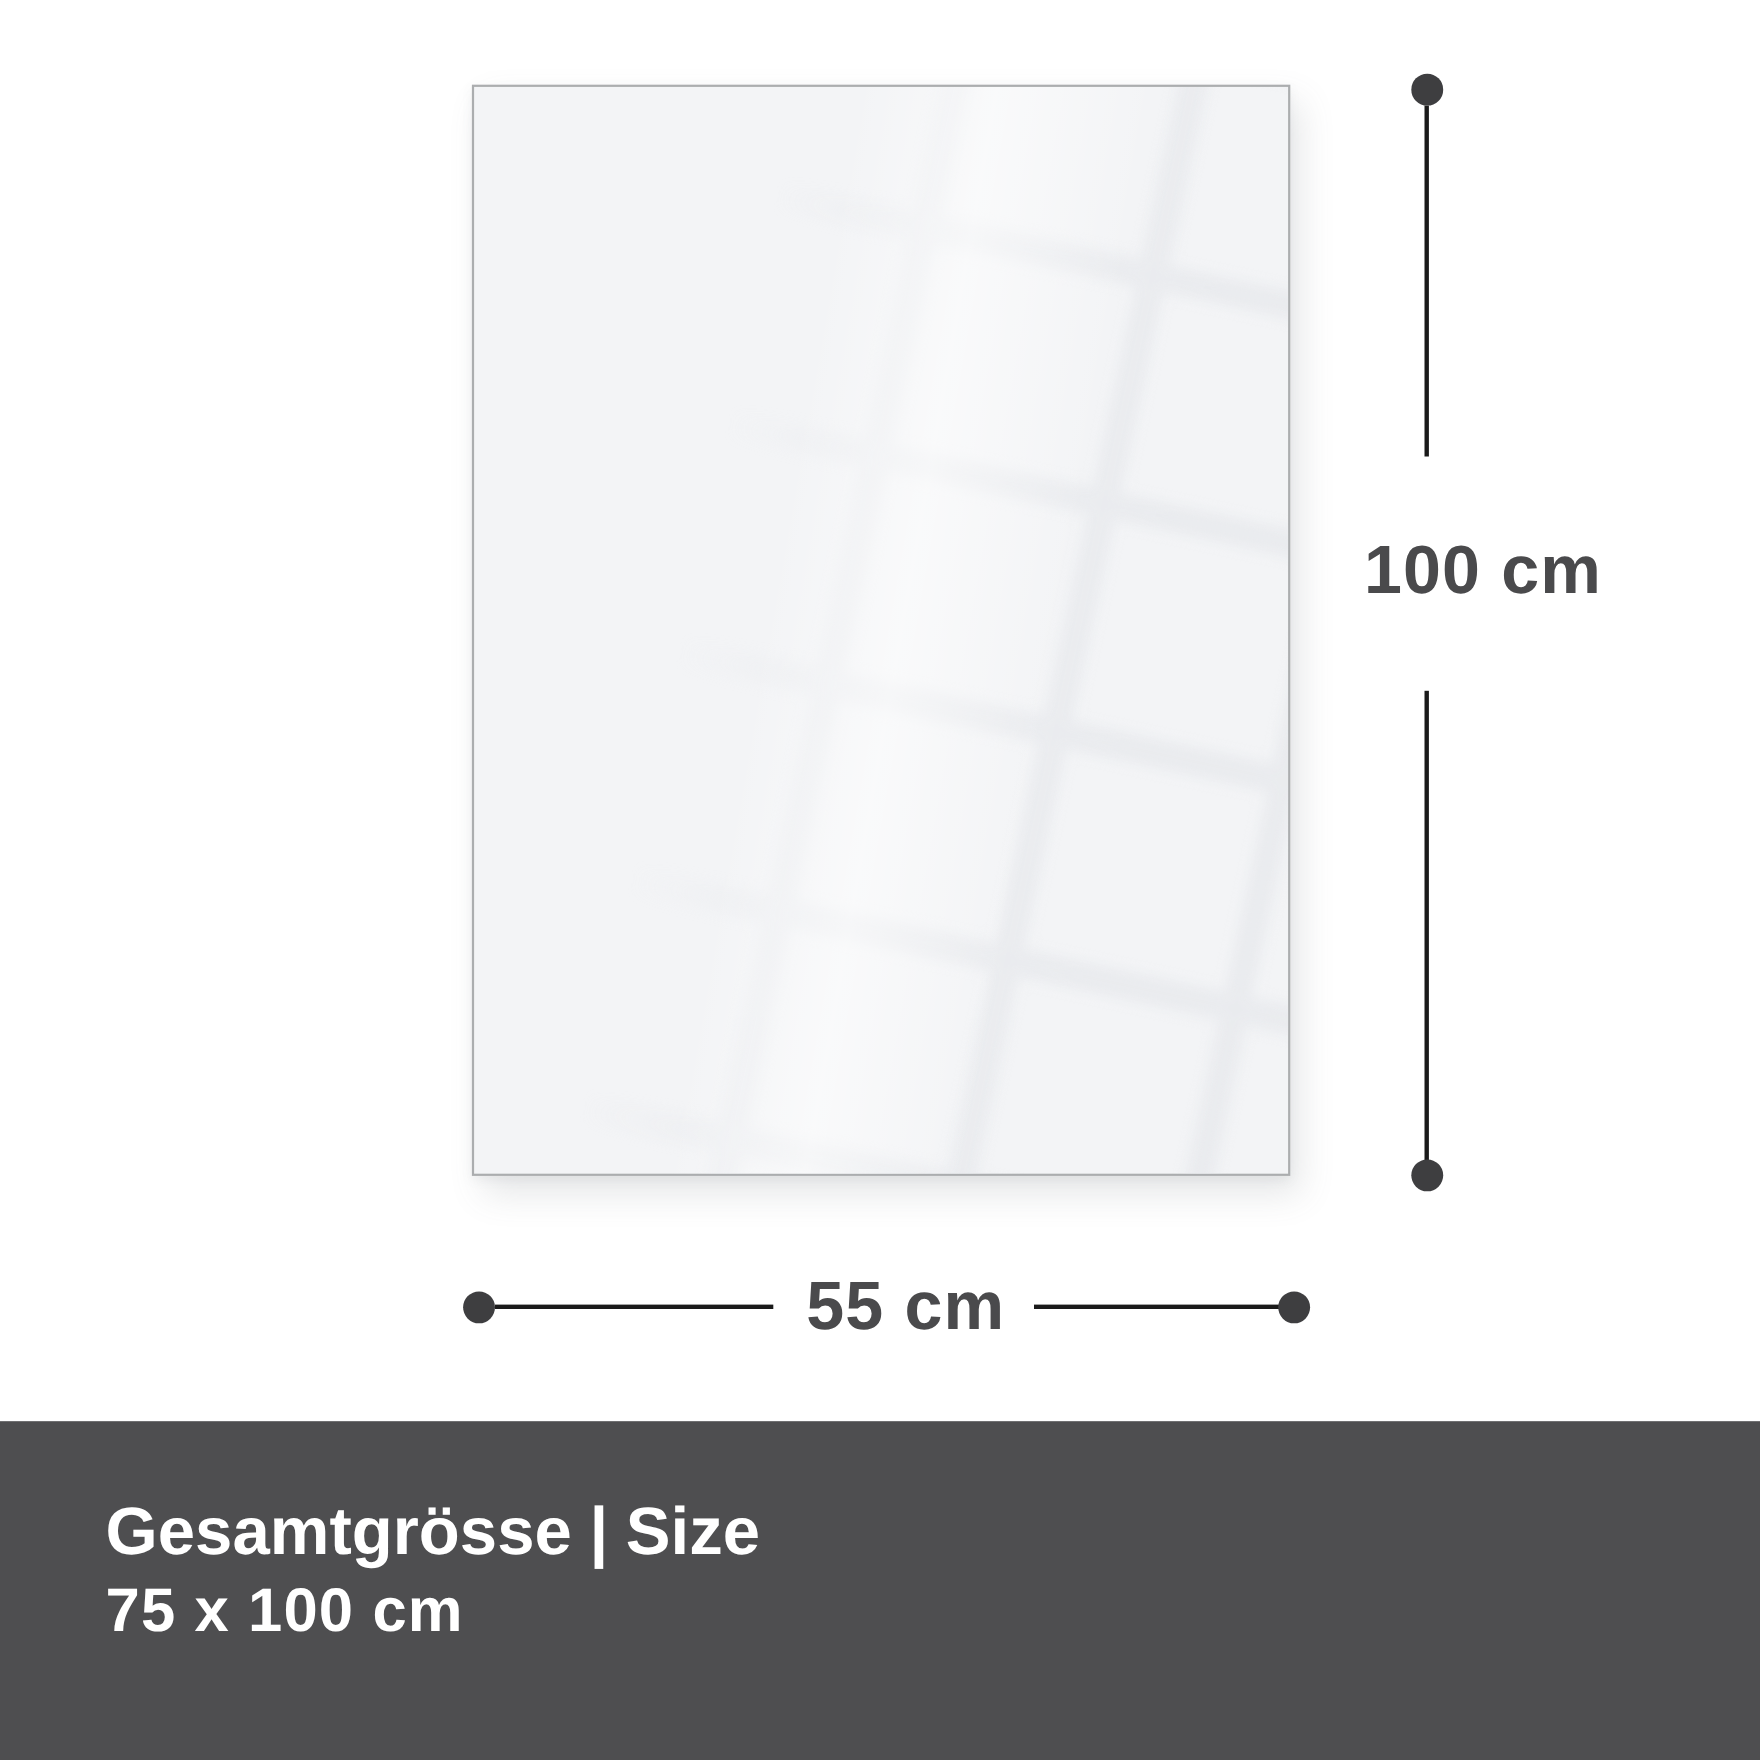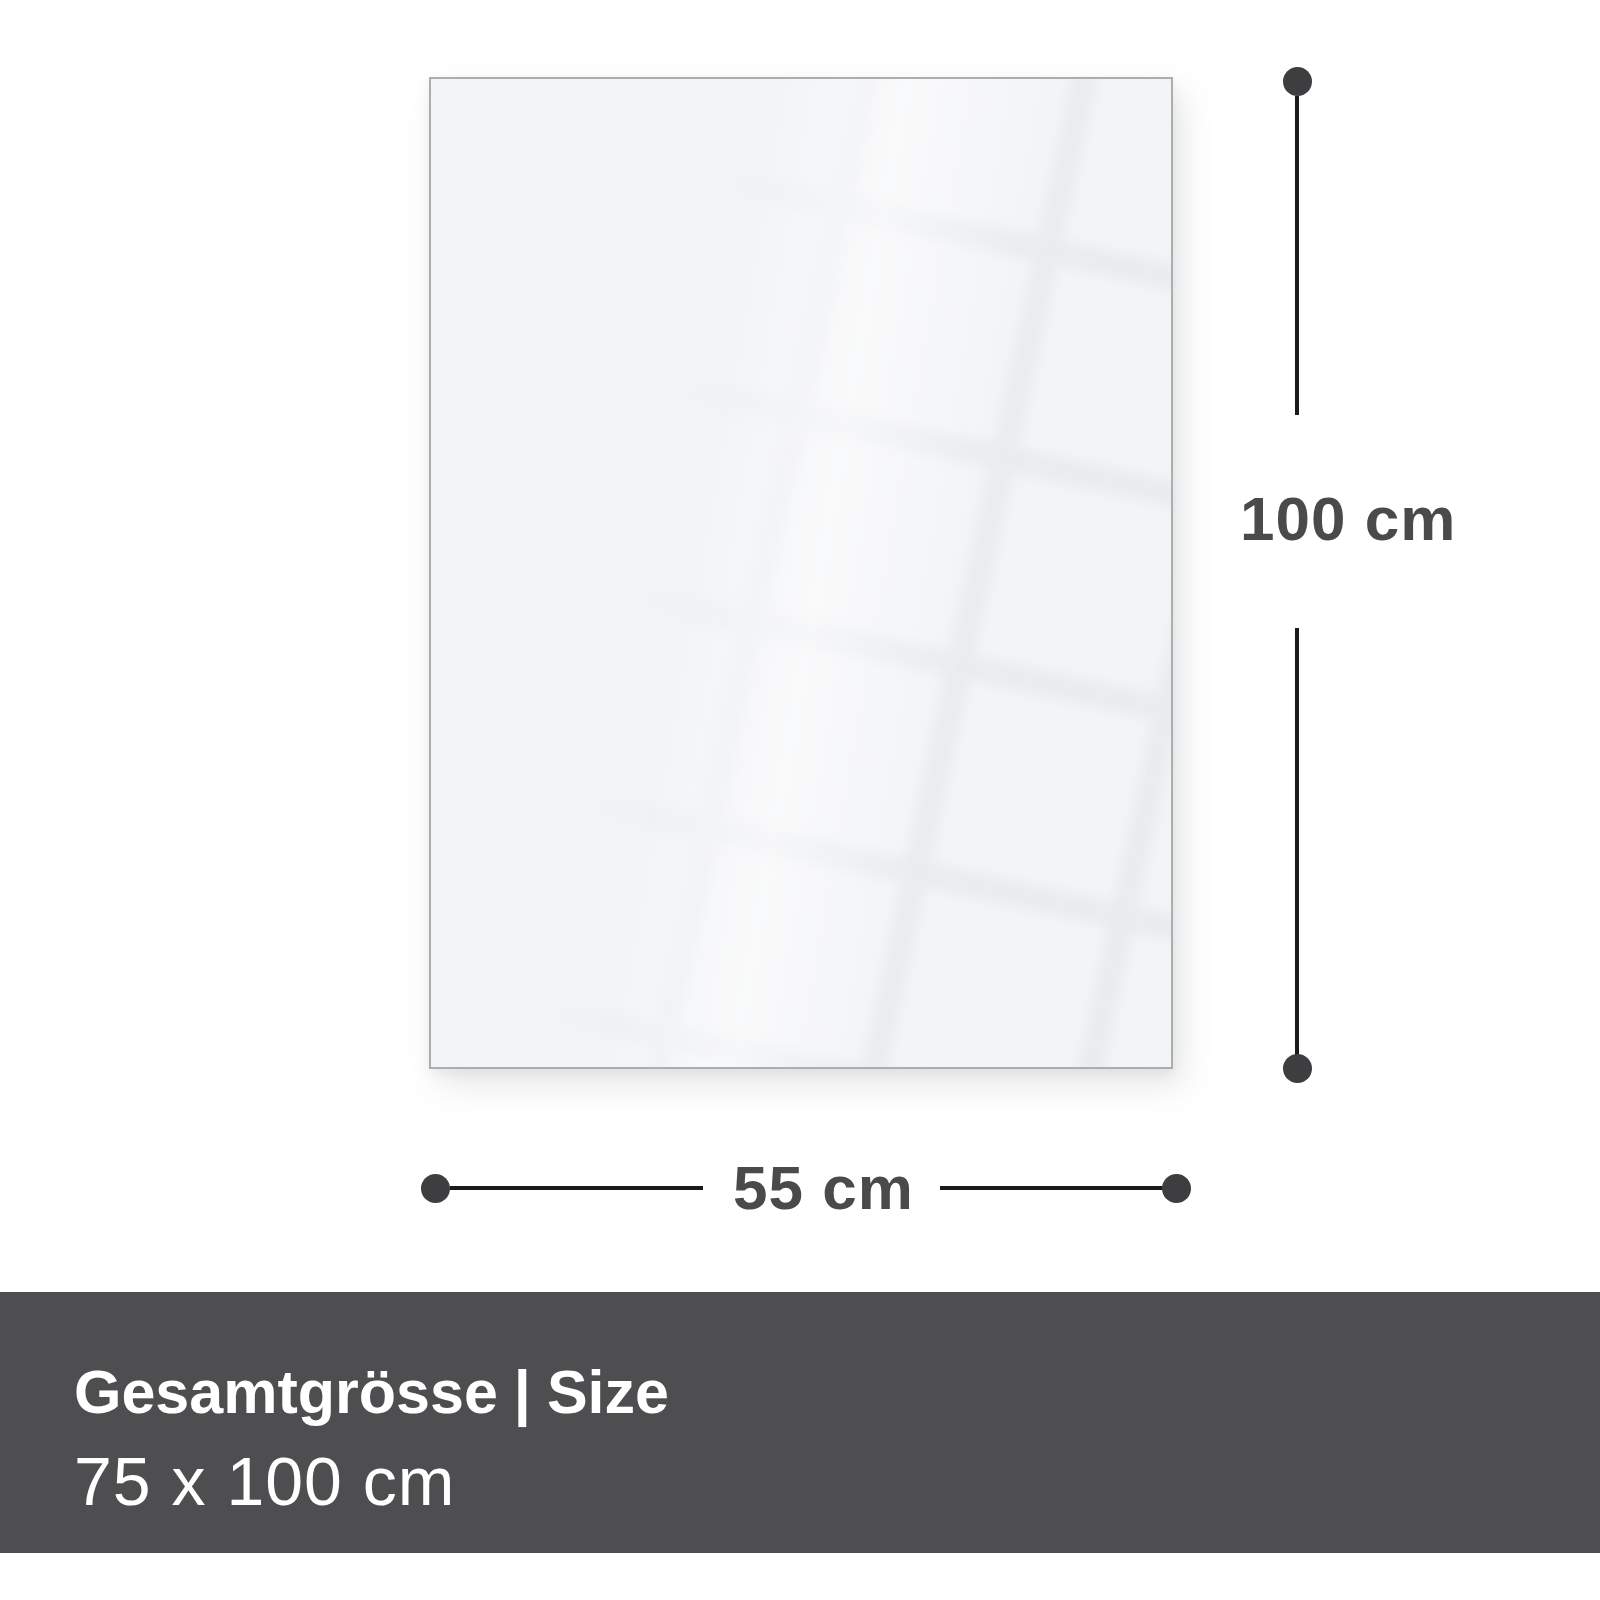--- a/index.html
+++ b/index.html
@@ -81,38 +81,38 @@
   
   .h-seg-left {left:450px; top:1186px; width:253px;}
   .h-seg-right{left:940px; top:1186px; width:223px;}
   .h-dot-left {left:421px; top:1174px;}
   .h-dot-right{left:1162px; top:1174px;}
   .width-label{left:733px; top:1157px;}
 
   
   .footer{
     position:absolute;
-    left:0; top:1292px; width:1600px; height:261px;
+    left:0; top:1292px; width:1600px; height:308px;
     background:var(--footer_bg,#4e4e50);
     color:var(--footer_text,#fff);
-    padding:62px 0 0 74px;
+    padding:62px 0 0 96px;
   }
   .footer-title{
     font-size:61px;
     font-weight:700;
     line-height:1.25;
     display:flex;
     align-items:baseline;
   }
   .footer-title .sep{margin:0 16px;}
   .footer-size{
-    font-size:68px;
-    font-weight:400;
+    font-size:56px;
+    font-weight:700;
     line-height:1.15;
-    margin-top:12px;
+    margin-top:2px;
     letter-spacing:1px;
   }
 </style>
 </head>
 <body>
 
 <div class="stage">
 
   <div class="panel">
     <div class="reflection"></div>

